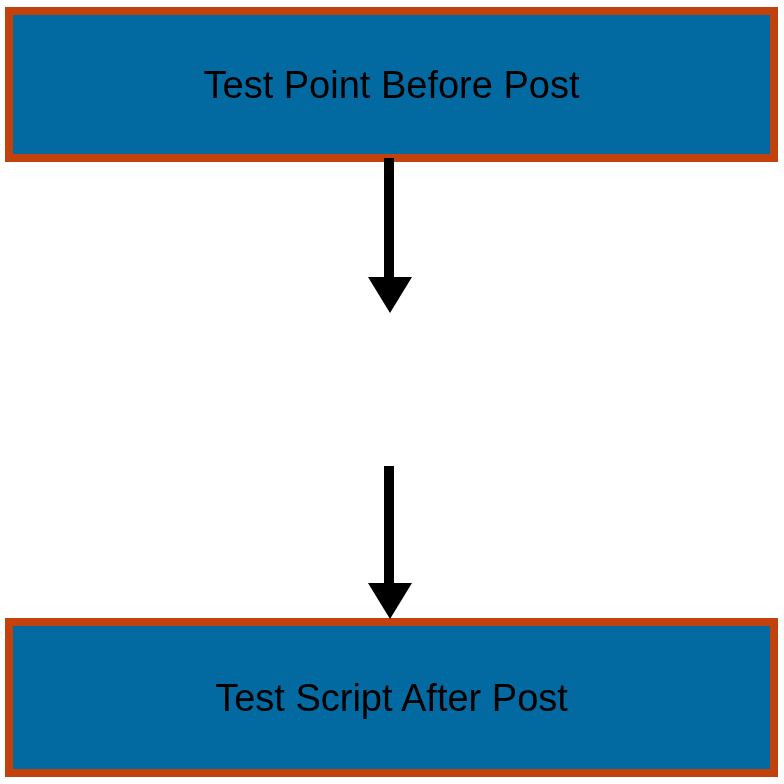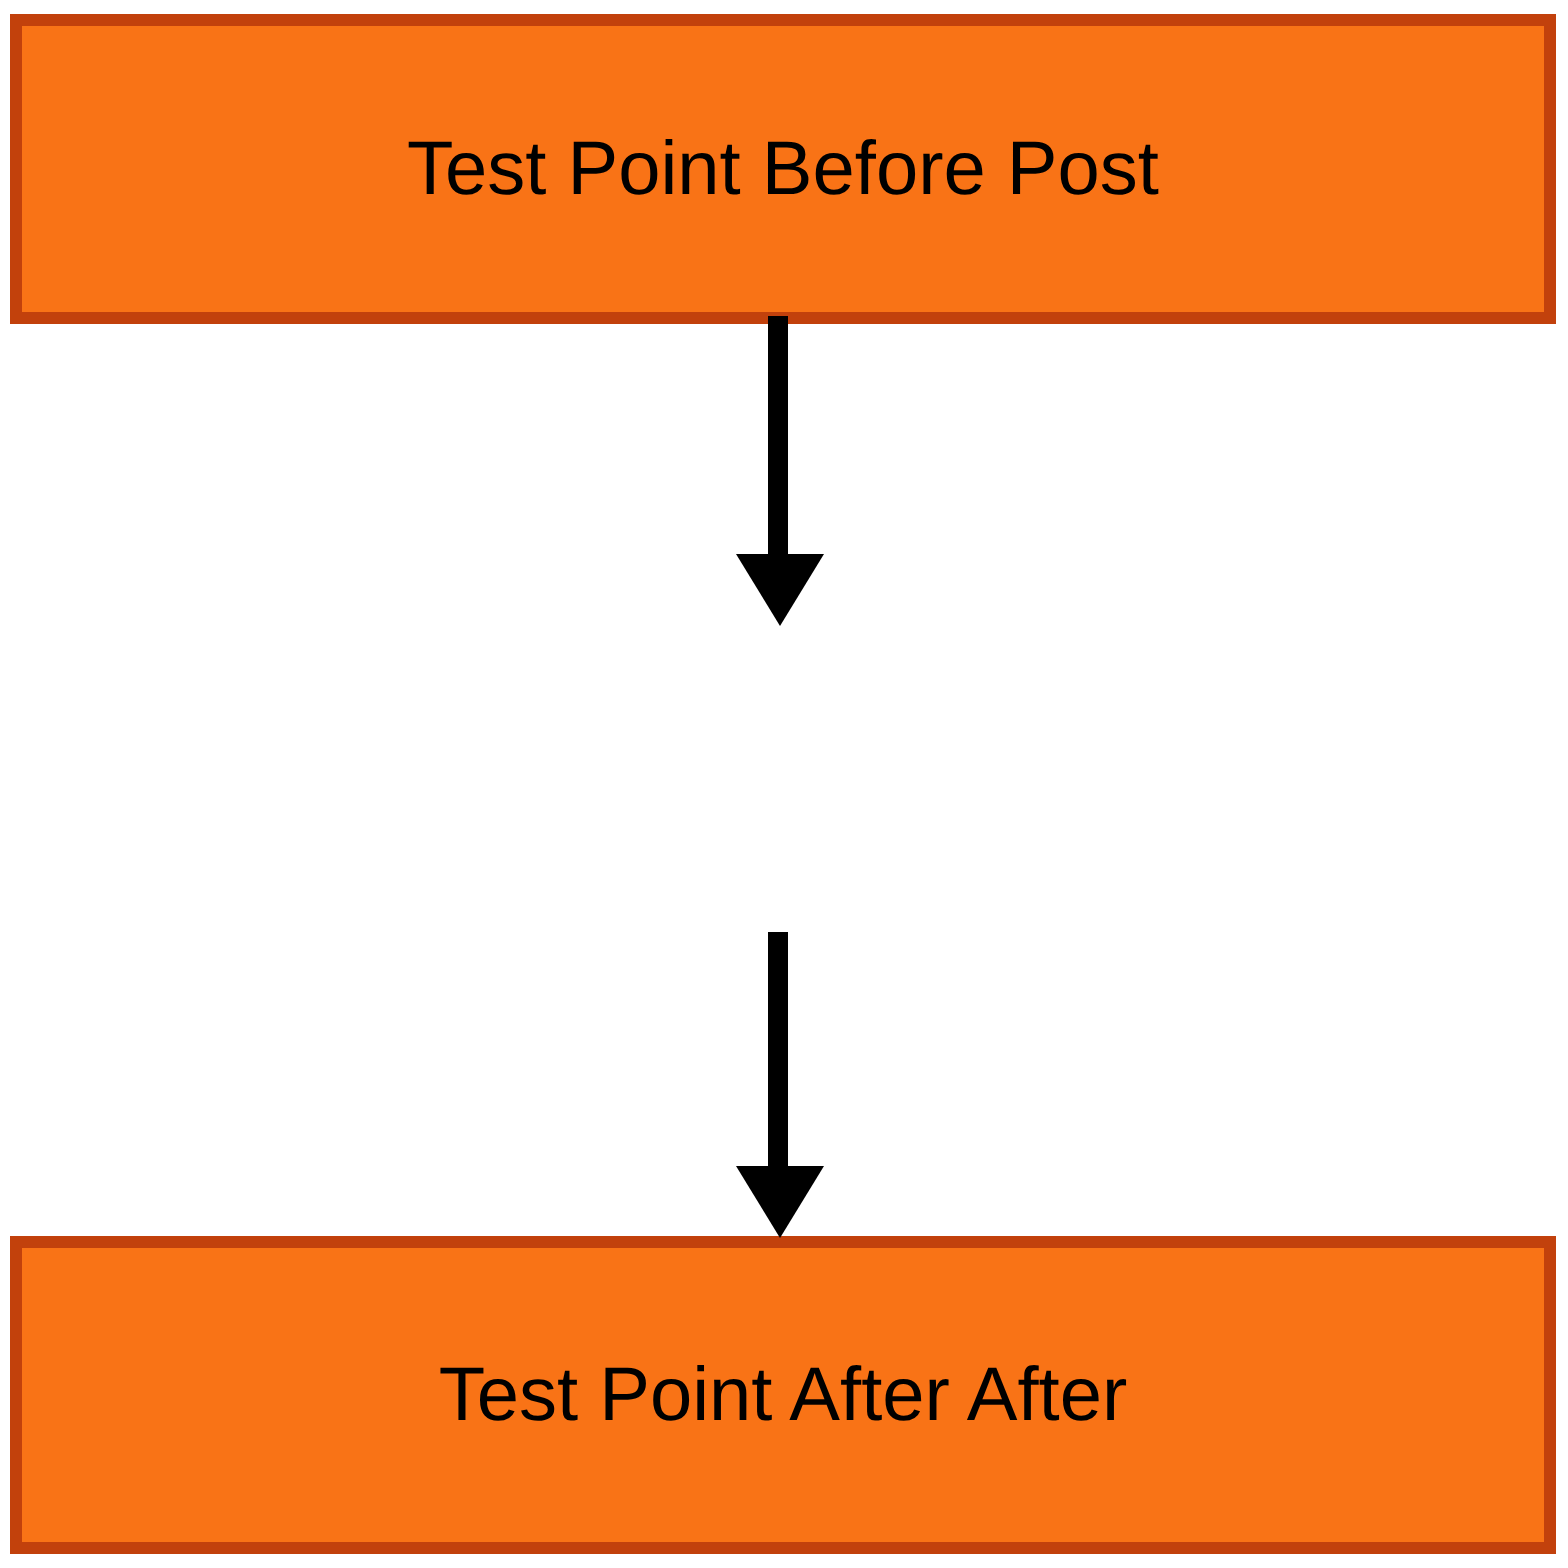--- a/index.html
+++ b/index.html
@@ -16,22 +16,22 @@
   }
   #diagram-canvas {
     position: relative;
     width: 784px;
     height: 784px;
     background: #ffffff;
   }
   .flow-node {
     position: absolute;
     box-sizing: border-box;
-    background: #f97316;
-    border: 6px solid #c2410c;
+    background: #0369a1;
+    border: 8px solid #c2410c;
     display: flex;
     align-items: center;
     justify-content: center;
   }
   .flow-node-label {
     font-family: "Liberation Sans", sans-serif;
     font-size: 38px;
     line-height: 1;
     color: #000000;
     white-space: nowrap;
@@ -81,21 +81,21 @@
 <body>
 
 <div id="diagram-canvas">
 
   <div class="flow-node" id="node-before-post">
     <span class="flow-node-label">Test Point Before Post</span>
   </div>
 
 
   <div class="flow-node" id="node-after-post">
-    <span class="flow-node-label">Test Point After After</span>
+    <span class="flow-node-label">Test Script After Post</span>
   </div>
 
   <svg class="flow-connector" viewBox="0 0 784 784">
 
     <g>
       <line class="connector-shaft" x1="389" y1="158" x2="389" y2="283"></line>
       <polygon class="connector-head" points="368,277 412,277 390,313"></polygon>
     </g>
 
     <g>

